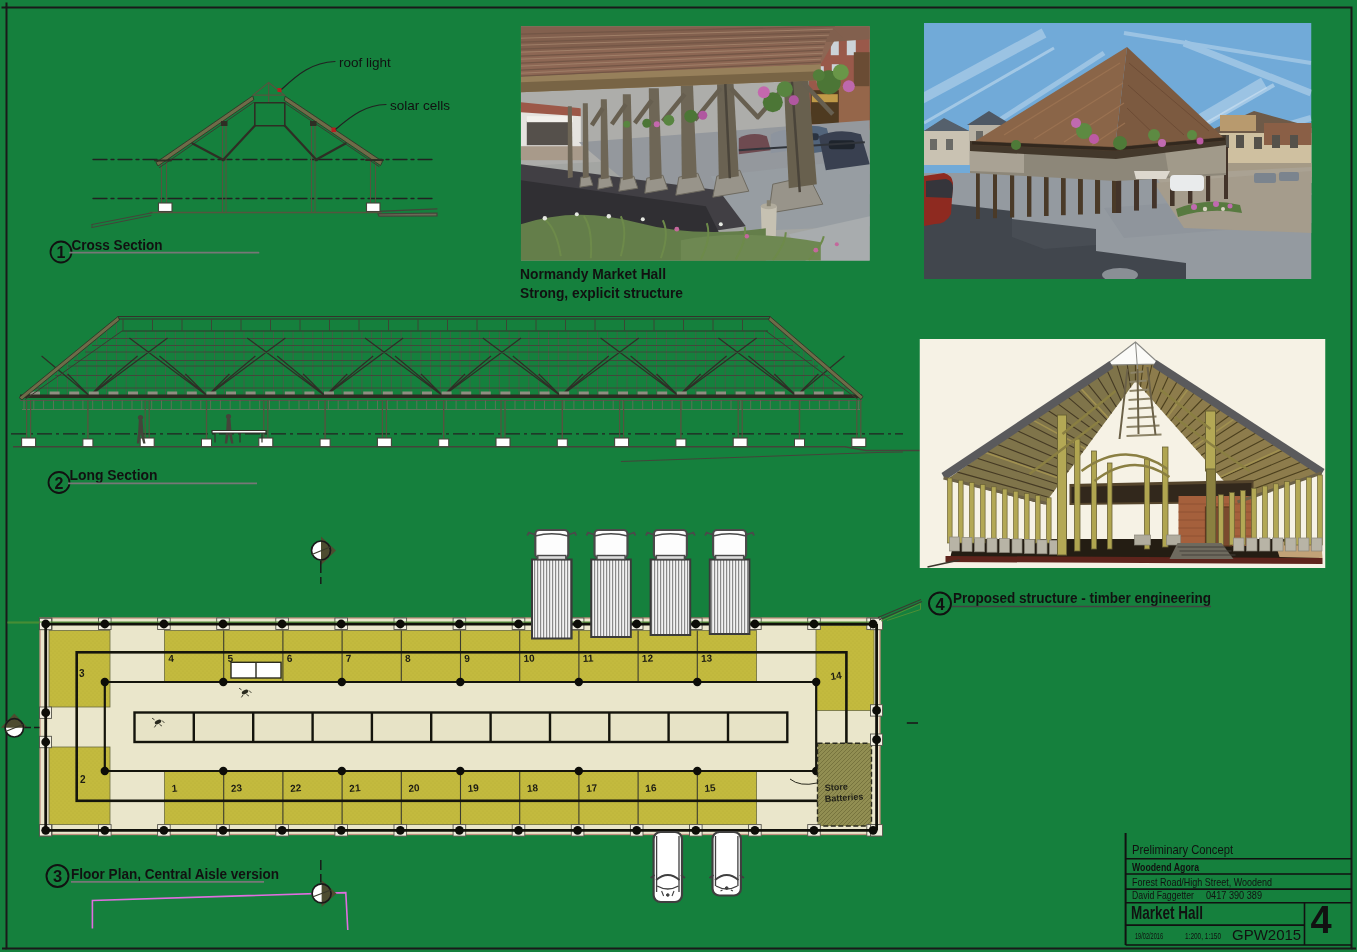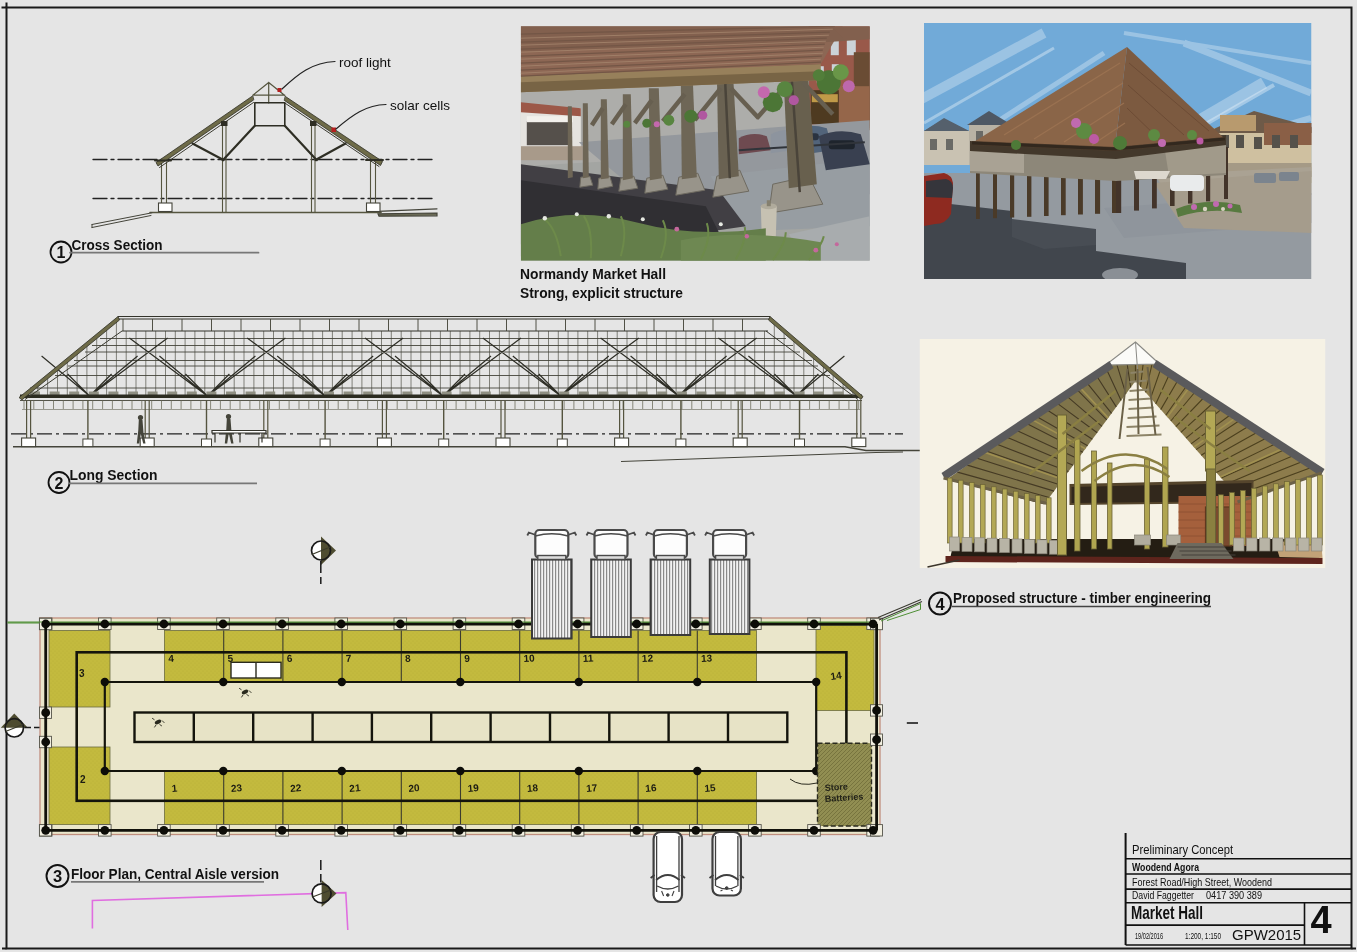--- a/index.html
+++ b/index.html
@@ -1,16 +1,16 @@
 <!DOCTYPE html>
 <html><head>
 <meta charset="utf-8">
 <style>
 html,body{margin:0;padding:0;background:#ffffff;}
-#sheet{position:relative;width:1357px;height:952px;background:#e5e5e5;overflow:hidden;
+#sheet{position:relative;width:1357px;height:952px;background:#15803d;overflow:hidden;
 font-family:"Liberation Sans", sans-serif;}
 svg text{font-family:"Liberation Sans", sans-serif;}
 </style>
 </head>
 <body>
 <div id="sheet">
 <svg width="1357" height="952" viewBox="0 0 1357 952">
 <defs>
 <pattern id="truckstripe" width="3" height="4" patternUnits="userSpaceOnUse">
 <rect width="3" height="4" fill="#f2f2f2"></rect>

